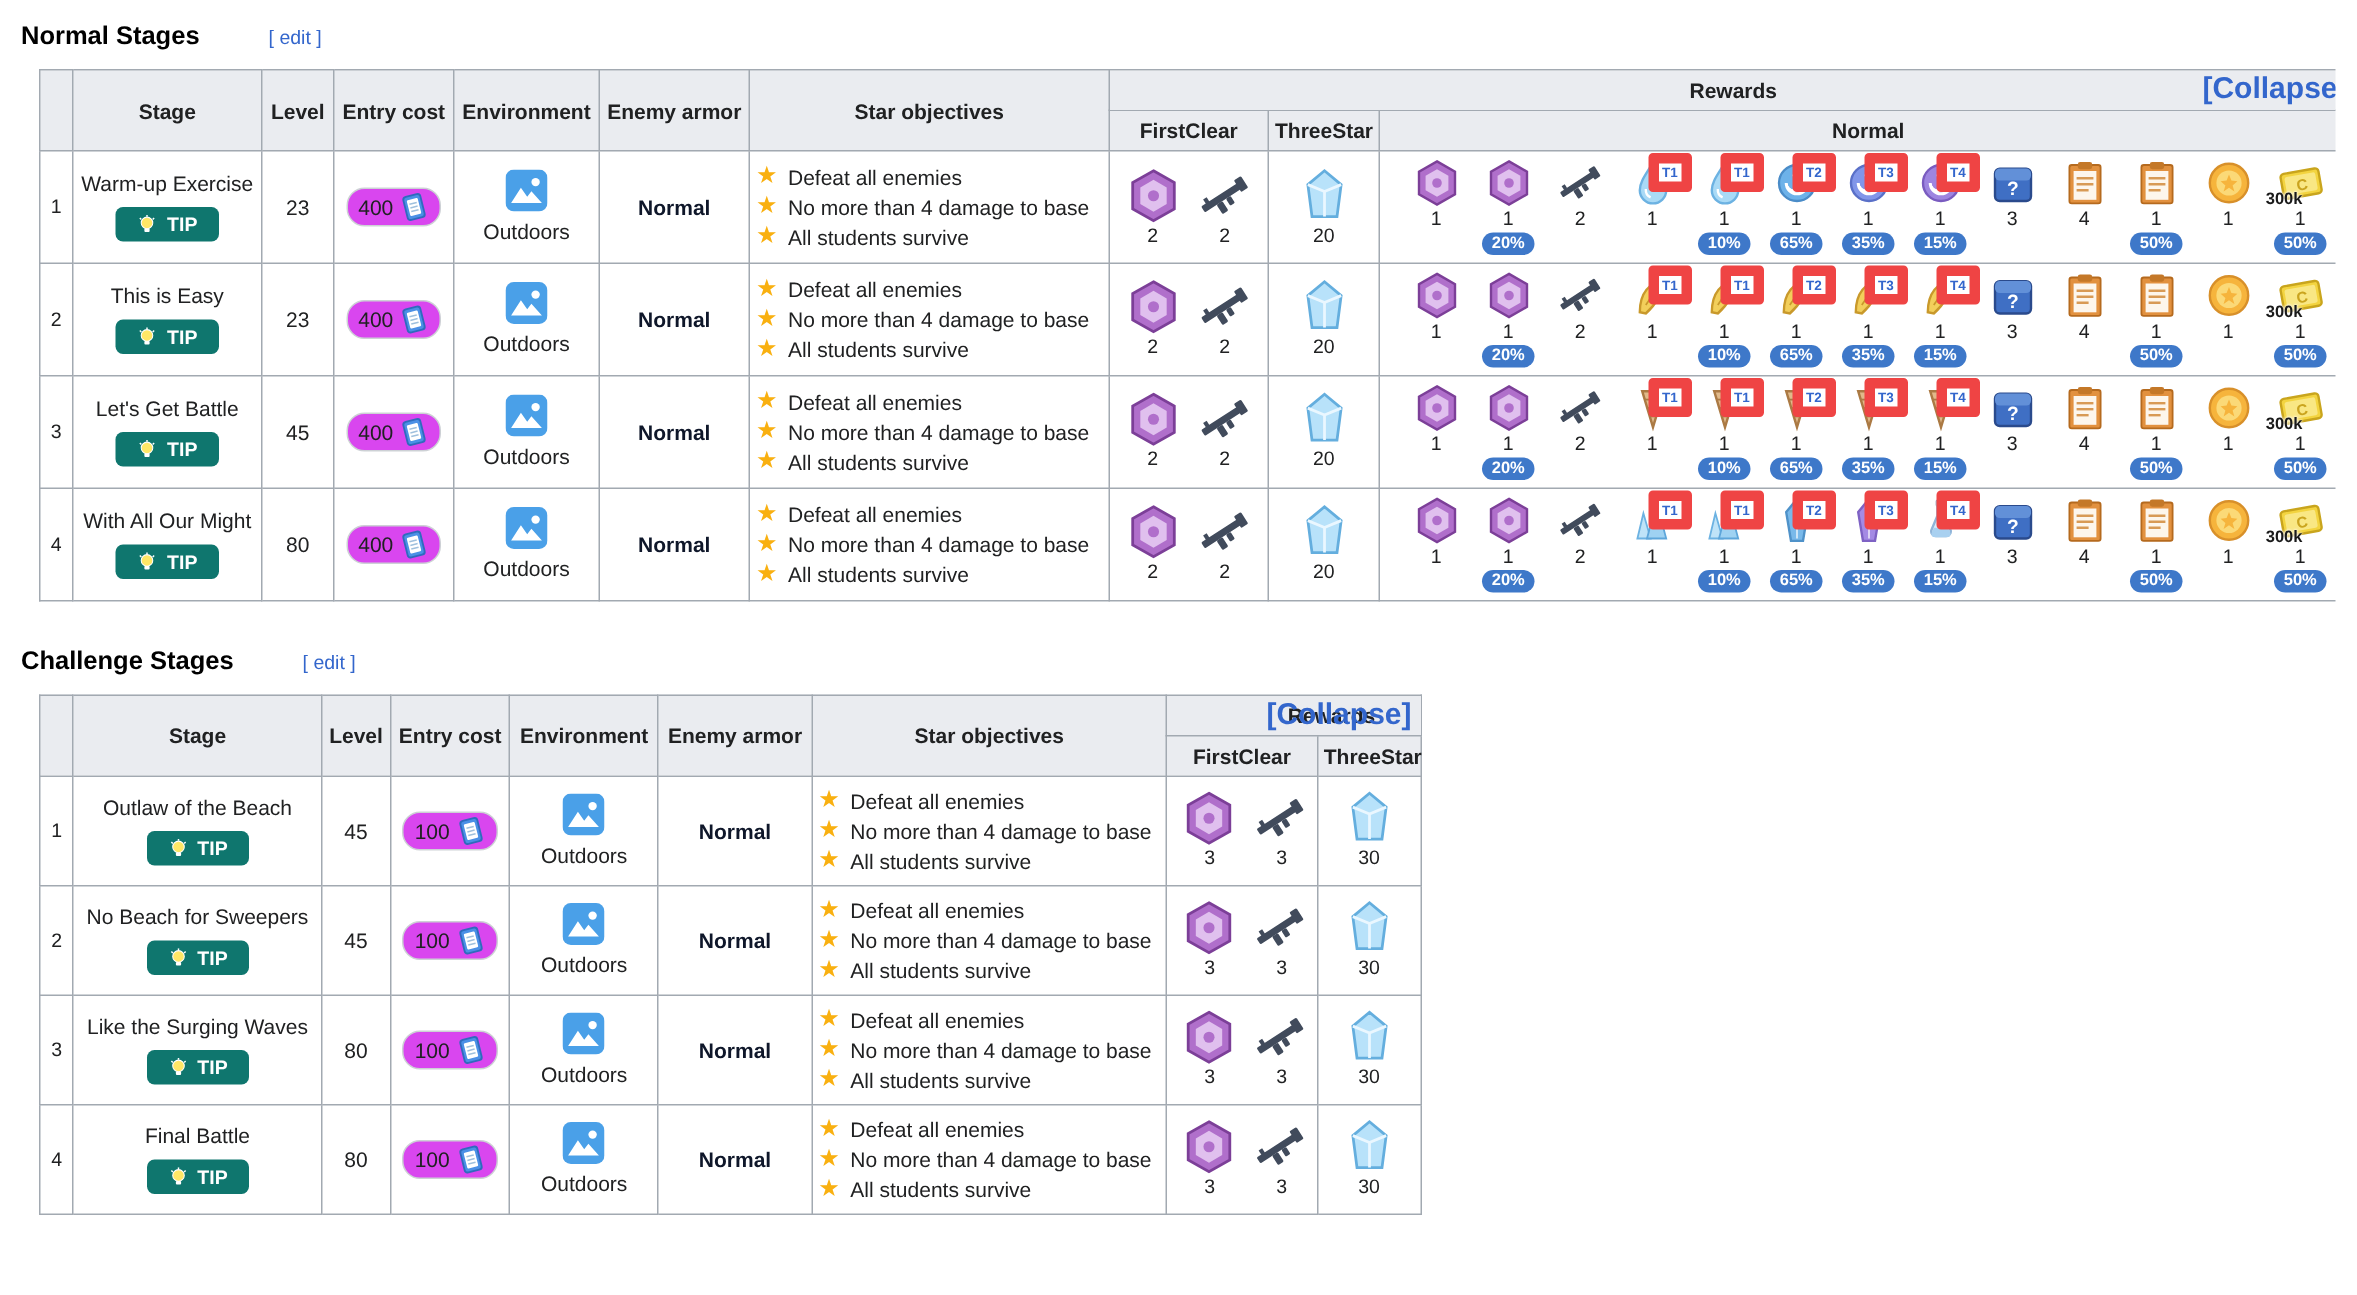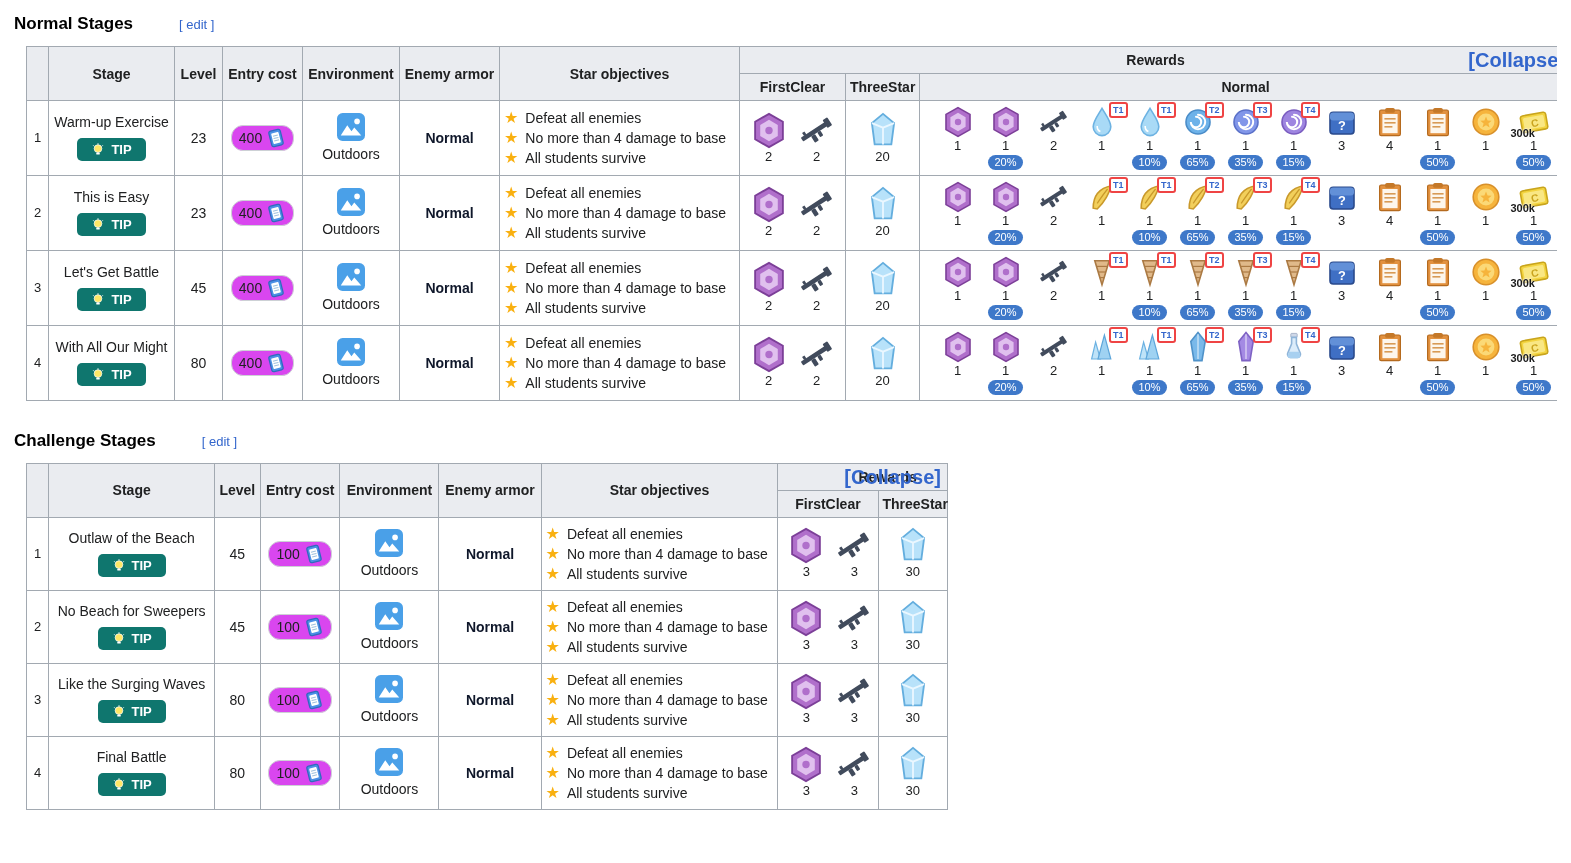--- a/index.html
+++ b/index.html
@@ -47,26 +47,26 @@
   .obj-cell { text-align: left; padding: 4px 8px; }
   .obj { display: flex; align-items: center; gap: 7px; margin: 4px 0; }
   .star { color: #f9b010; font-size: 16px; line-height: 1; }
 
   .rw-cell { padding: 3px 1px; white-space: nowrap; }
   .reward { display: inline-flex; flex-direction: column; align-items: center; width: 48px;
     margin: 1px 0; vertical-align: top; cursor: pointer; }
   .ricon { display: block; width: 36px; height: 32px; position: relative; }
   .ricon svg { width: 100%; height: 100%; display: block; }
   .rw-big .ricon { width: 42px; height: 37px; }
-  .tier-badge { position: absolute; top: -4px; right: -8px; background: #fff; border: 2px solid #ef4444;
+  .tier-badge { position: absolute; top: -4px; right: -8px; background: #fff; border: 7px solid #ef4444;
     color: #3366cc; font-size: 9px; font-weight: bold; line-height: 10px; padding: 1px 2px; border-radius: 3px; }
   .overlay-label { position: absolute; left: -5px; bottom: -1px; font-size: 11px; font-weight: bold;
     color: #1a1a1a; text-shadow: 0 0 2px #fff, 0 0 2px #fff; }
   .qty { font-size: 13px; line-height: 1.15; margin-top: 1px; }
-  .chance { background: #3e78c9; color: #fff; font-size: 11px; font-weight: normal; line-height: 15px;
+  .chance { background: #3e78c9; color: #fff; font-size: 11px; font-weight: bold; line-height: 15px;
     padding: 0 6px; border-radius: 8px; margin-top: 1px; }
 </style>
 </head>
 <body>
 
 <div class="page">
 
   <div class="section-heading">
     <span class="heading-text">Normal Stages</span>
     <a class="edit-link">[ edit ]</a>

